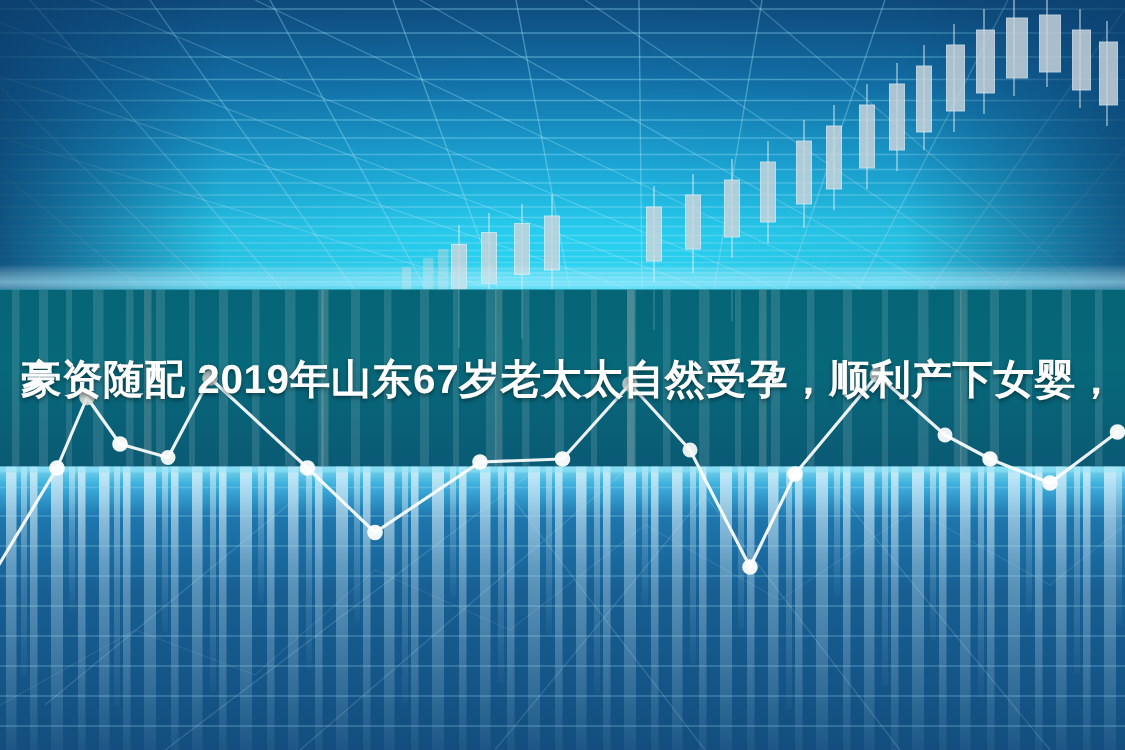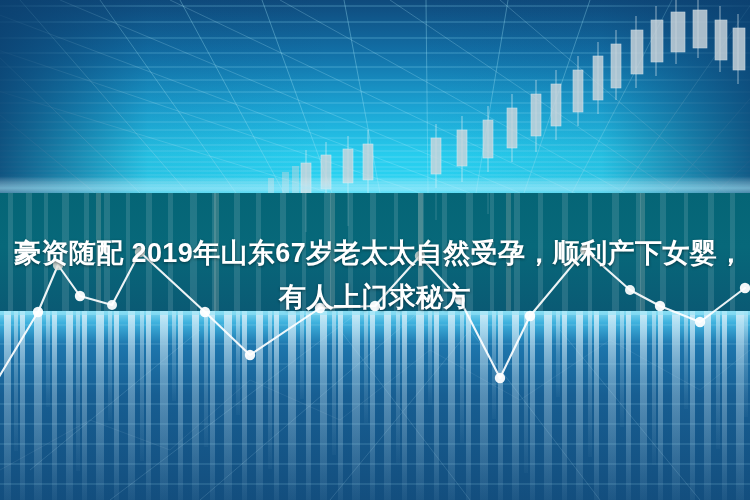--- a/index.html
+++ b/index.html
@@ -412,16 +412,15 @@
         <circle cx="630" cy="290" r="5.0" fill="#ffffff" opacity="0.92"></circle>
         <circle cx="660" cy="306" r="5.2" fill="#ffffff" opacity="0.95"></circle>
         <circle cx="700" cy="322" r="5.2" fill="#ffffff" opacity="0.95"></circle>
         <circle cx="745" cy="288" r="5.2" fill="#ffffff" opacity="0.95"></circle>
       </g>
     </g>
   </svg>
 
   <div id="headline">
     <span class="hl-line hl-line1">豪资随配 2019年山东67岁老太太自然受孕，顺利产下女婴，</span>
-    <span class="hl-line hl-line2">有人上门求秘方</span>
   </div>
 
 </div>
 
 </body></html>

